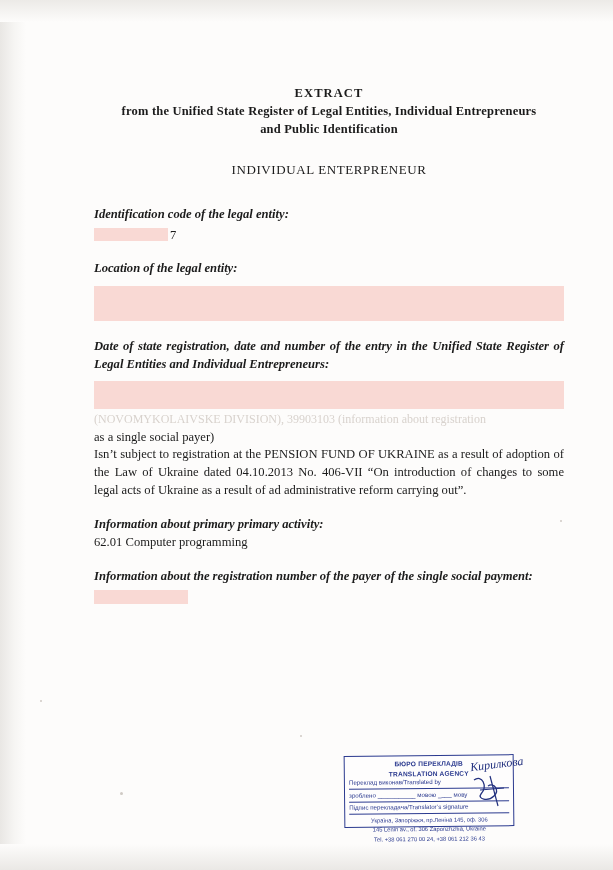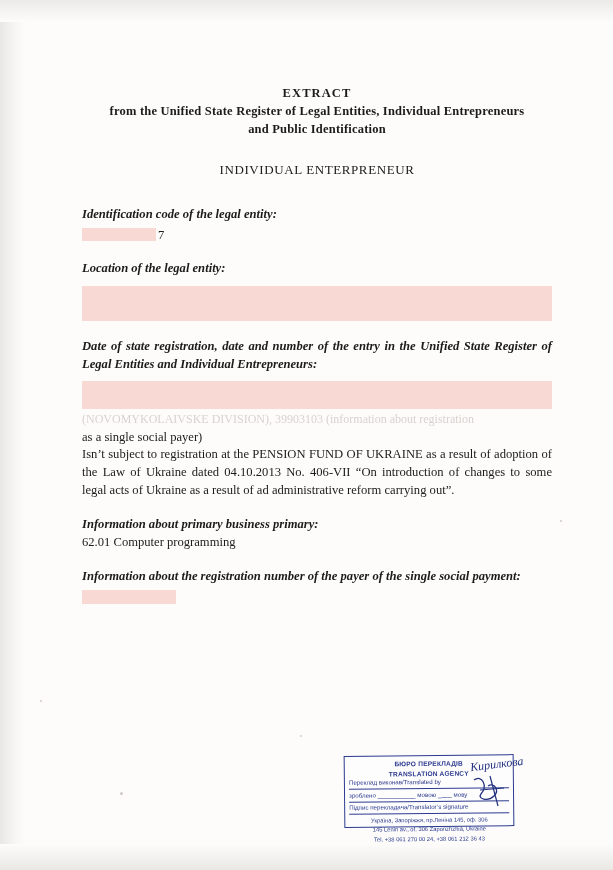--- a/index.html
+++ b/index.html
@@ -41,21 +41,21 @@
   }
   .sheet {
     position: absolute;
     left: 26px;
     top: 22px;
     width: 560px;
     height: 822px;
   }
   .content {
     position: absolute;
-    left: 56px;
+    left: 68px;
     top: 62px;
     width: 470px;
   }
   .title-block {
     text-align: center;
     font-weight: bold;
     font-size: 12.5px;
     line-height: 1.45;
     letter-spacing: 0.2px;
   }
@@ -222,21 +222,21 @@
 
 
       <div class="ghost" style="margin-top:2px;">(NOVOMYKOLAIVSKE DIVISION), 39903103 (information about registration</div>
 
       <div class="body-text" style="margin-top:1px;">
         <span style="white-space:pre-line;">as a single social payer)
 Isn’t subject to registration at the PENSION FUND OF UKRAINE as a result of adoption of the Law of Ukraine dated 04.10.2013 No. 406-VII “On introduction of changes to some legal acts of Ukraine as a result of ad administrative reform carrying out”.</span>
       </div>
 
       <div class="section" style="margin-top:16px;">
-        <div class="heading">Information about primary business primary:</div>
+        <div class="heading">Information about primary primary activity:</div>
         <div class="body-text">62.01 Computer programming</div>
       </div>
 
       <div class="section" style="margin-top:16px;">
         <div class="heading">Information about the registration number of the payer of the single social payment:</div>
         <div style="position:relative;height:20px;margin-top:4px;">
           <span class="redact" style="position:absolute;left:0;top:0;width:94px;height:14px;"></span>
         </div>
       </div>
 

